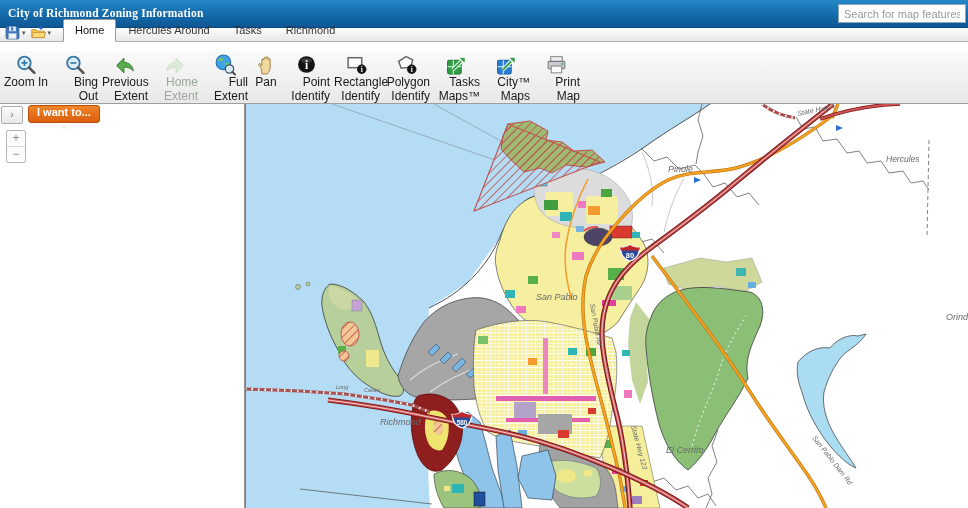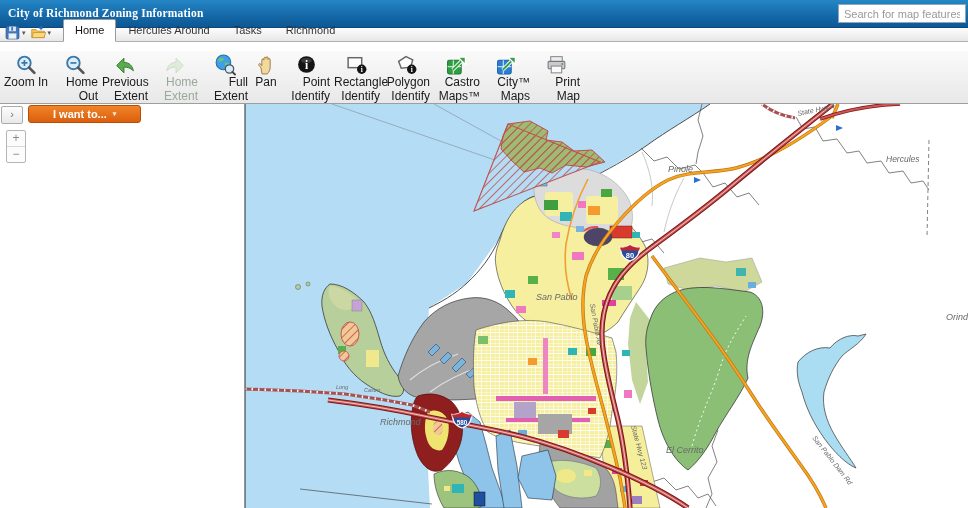--- a/index.html
+++ b/index.html
@@ -32,21 +32,21 @@
   .tbtn.disabled .lbl{color:#9ba99b;}
   .tbtn.disabled svg{opacity:.5;}
   
   .maparea{position:absolute;left:0;top:104px;width:968px;height:404px;background:#fff;}
   svg.map{position:absolute;left:0;top:0;}
   .collapse{position:absolute;left:1px;top:2px;width:20px;height:16px;
     background:linear-gradient(#fcfcfc,#e9e9e9);border:1px solid #aaa;border-radius:2px;
     color:#777;font-size:11px;line-height:14px;text-align:center;cursor:pointer;}
   .iwant{position:absolute;left:28px;top:1px;height:18px;display:flex;align-items:center;gap:6px;
     background:linear-gradient(#f08428,#db5f0e);border:1px solid #b64e08;border-radius:3px;
-    color:#fff;font-size:11px;font-weight:bold;padding:0 24px;box-sizing:border-box;cursor:pointer;}
+    color:#fff;font-size:11px;font-weight:bold;padding:0 8px;box-sizing:border-box;cursor:pointer;flex-direction:column;}
   .iwant .caret{color:#ffe8d0;}
   .zoomctl{position:absolute;left:6px;top:26px;width:18px;border:1px solid #b5b5b5;border-radius:2px;
     background:#fcfcfc;}
   .zbtn{height:15px;text-align:center;font-size:12px;color:#8a8a8a;line-height:14px;cursor:pointer;}
   .zbtn + .zbtn{border-top:1px solid #d8d8d8;}
   .maplabel{font-style:italic;fill:#686868;}
 </style>
 </head>
 <body>
 
@@ -95,21 +95,21 @@
       </svg>
       <span class="lbl">Zoom In</span>
     </div>
 
     <div class="tbtn">
       <svg width="24" height="23" viewBox="0 0 22 22">
         <circle cx="9.5" cy="9.5" r="6" fill="#ddeefb" stroke="#3a78a8" stroke-width="1.8"></circle>
         <path d="M14,14 L19,19" stroke="#555" stroke-width="2.6" stroke-linecap="round"></path>
         <path d="M6.6,9.5 H12.4" stroke="#3a78a8" stroke-width="1.6"></path>
       </svg>
-      <span class="lbl">Home Out</span>
+      <span class="lbl">Bing Out</span>
     </div>
 
     <div class="tbtn">
       <svg width="24" height="23" viewBox="0 0 22 22">
         <path d="M3,12 L10,5 L10,9 C15,9 18,12 19,17 C16,14 13,13.5 10,13.5 L10,19 Z" fill="#5aad4e" stroke="#2f7a2c" stroke-width=".9"></path>
       </svg>
       <span class="lbl">Previous Extent</span>
     </div>
 
     <div class="tbtn disabled">
@@ -164,21 +164,21 @@
     </div>
 
     <div class="tbtn">
       <svg width="24" height="23" viewBox="0 0 22 22">
         <rect x="2" y="7" width="13" height="13" rx="1.5" fill="#2f9e44" stroke="#1f7a30"></rect>
         <path d="M2,13 H15 M7.5,7 V20" stroke="#bfe6c5" stroke-width="1.2"></path>
         <path d="M7,16 L15,8" stroke="#fff" stroke-width="3.6"></path>
         <path d="M7,16 L15,8" stroke="#35a043" stroke-width="1.8"></path>
         <path d="M12,4 L19,4 L19,11 Z" fill="#35a043" stroke="#fff" stroke-width="1.2"></path>
       </svg>
-      <span class="lbl">Castro Maps™</span>
+      <span class="lbl">Tasks Maps™</span>
     </div>
 
     <div class="tbtn">
       <svg width="24" height="23" viewBox="0 0 22 22">
         <rect x="2" y="7" width="13" height="13" rx="1.5" fill="#2a7fd4" stroke="#1b5fa8"></rect>
         <path d="M2,13 H15 M7.5,7 V20" stroke="#bdd9f2" stroke-width="1.2"></path>
         <path d="M7,16 L15,8" stroke="#fff" stroke-width="3.6"></path>
         <path d="M7,16 L15,8" stroke="#35a043" stroke-width="1.8"></path>
         <path d="M12,4 L19,4 L19,11 Z" fill="#35a043" stroke="#fff" stroke-width="1.2"></path>
       </svg>

